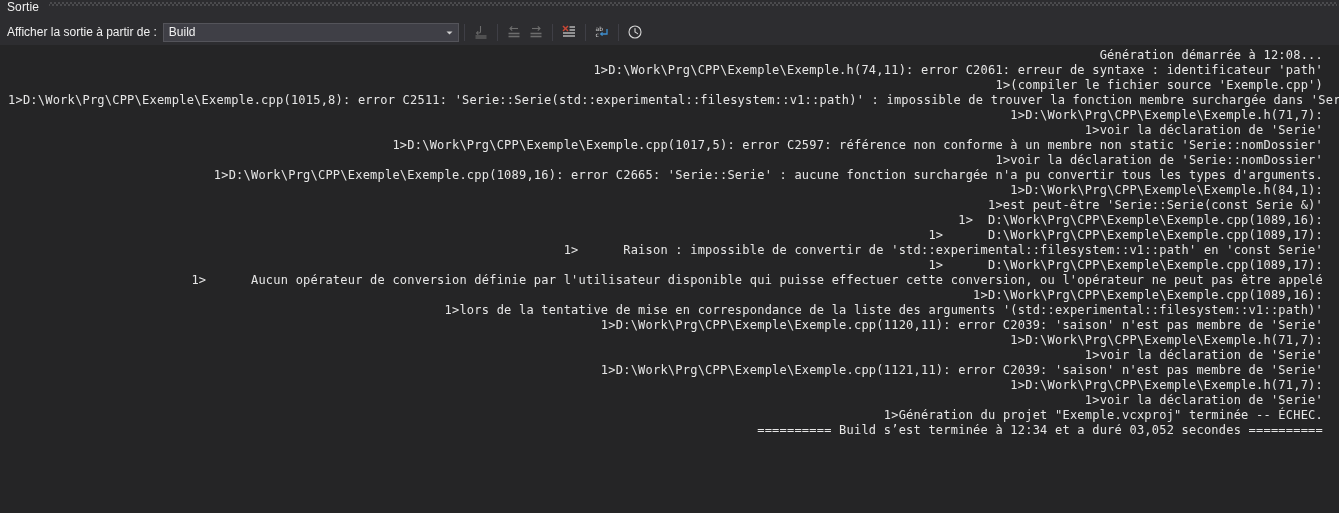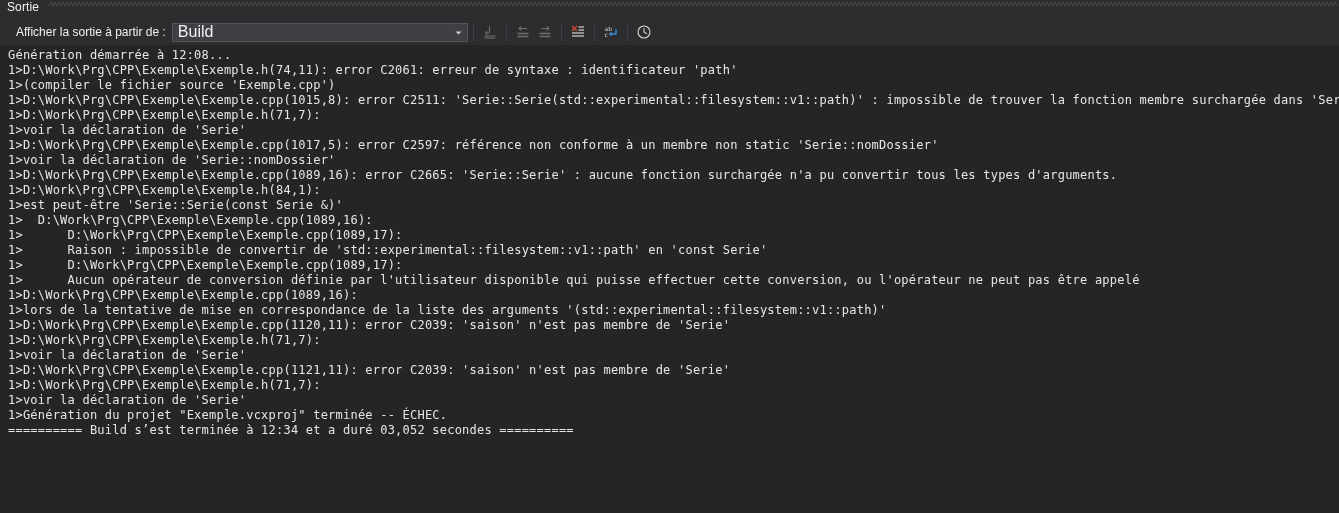--- a/index.html
+++ b/index.html
@@ -43,41 +43,41 @@
     background-position: 0 1px, 2px 3px;
     background-repeat: repeat-x, repeat-x;
   }
 
   
   .toolbar {
     height: 26px;
     background: #2d2d30;
     display: flex;
     align-items: center;
-    padding-left: 16px;
+    padding-left: 7px;
     box-sizing: border-box;
   }
   .toolbar-label {
     font-size: 12px;
     color: #f1f1f1;
     white-space: nowrap;
     margin-right: 6px;
   }
   .combo {
     position: relative;
     width: 296px;
     height: 19px;
     background: #3f3f46;
     border: 1px solid #54545a;
     box-sizing: border-box;
     display: flex;
     align-items: center;
   }
   .combo-value {
-    font-size: 16px;
+    font-size: 12px;
     color: #f1f1f1;
     padding-left: 5px;
     flex: 1 1 auto;
     white-space: nowrap;
     overflow: hidden;
   }
   .combo-arrow {
     width: 16px;
     display: flex;
     align-items: center;
@@ -102,20 +102,21 @@
   }
   .tb-btn svg { display: block; }
 
   
   .output {
     background: #252526;
     height: 468px;
     overflow: hidden;
     padding: 3px 16px 0 8px;
     box-sizing: border-box;
+    text-align: right;
   }
   .out-line {
     font-family: "DejaVu Sans Mono", "Liberation Mono", monospace;
     font-size: 12px;
     line-height: 15px;
     color: #e6e6e6;
     white-space: pre;
     letter-spacing: 0.22px;
   }
 </style>

